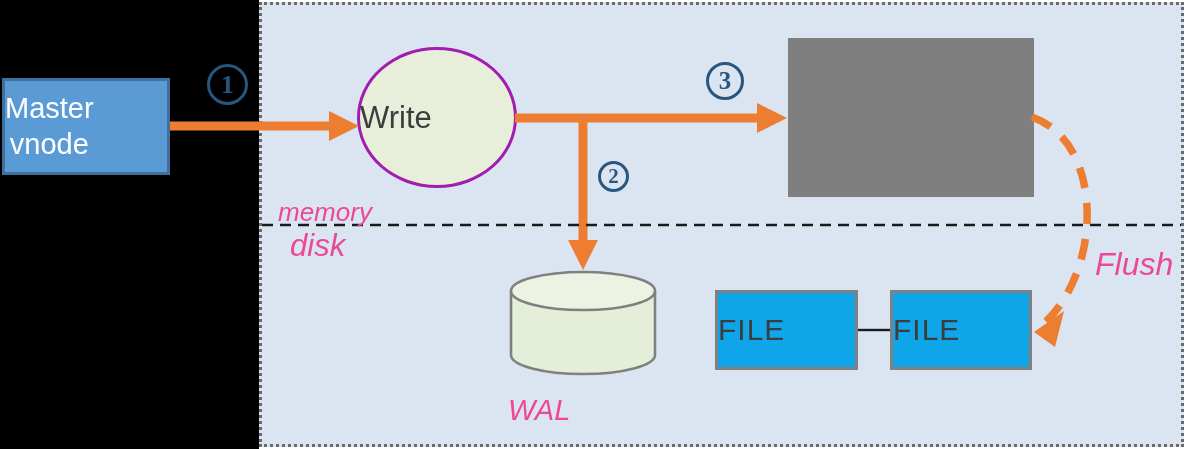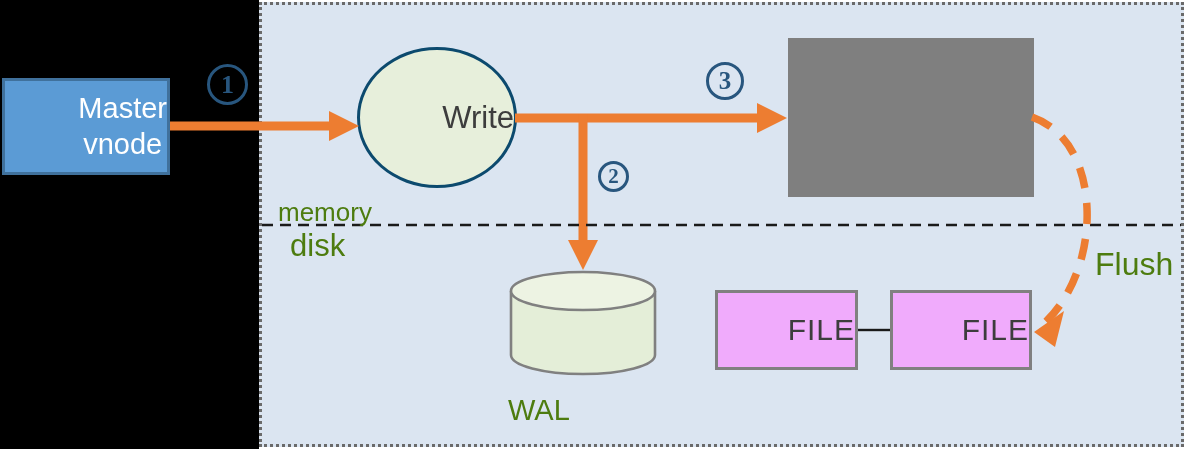--- a/index.html
+++ b/index.html
@@ -8,43 +8,43 @@
     font-family:"Liberation Sans","DejaVu Sans",sans-serif;
     background:#fff;
   }
   #black-strip{position:absolute;left:0;top:0;width:259px;height:449px;background:#000;}
   #panel{
     position:absolute;left:259px;top:2px;width:925px;height:445px;
     box-sizing:border-box;background:#dbe5f1;border:3px dotted #6a6a6a;
   }
   .svg-overlay{position:absolute;left:0;top:0;z-index:4;pointer-events:none;}
   
-  .node{position:absolute;box-sizing:border-box;display:flex;align-items:center;justify-content:flex-end;z-index:3;}
+  .node{position:absolute;box-sizing:border-box;display:flex;align-items:center;justify-content:flex-start;z-index:3;}
   #master-box{
     left:2px;top:78px;width:168px;height:97px;background:#5b9bd5;border:3px solid #40719c;
     color:#fff;font-size:29px;line-height:1.22;text-align:center;z-index:2;
   }
   #write-ellipse{
     left:357px;top:47px;width:160px;height:141px;border-radius:50%;
-    background:#e7efdb;border:3px solid #0c4a6e;color:#3d3d3d;font-size:31px;z-index:2;
+    background:#e7efdb;border:3px solid #a21caf;color:#3d3d3d;font-size:31px;z-index:2;
   }
   #memtable-grid{
     left:788px;top:38px;width:246px;height:159px;display:grid;z-index:2;
     background:#7f7f7f;border:2px solid #7f7f7f;gap:2px;
   }
   #memtable-grid .cell{background:#e7efdb;}
   .file-box{
-    background:#f0abfc;border:3px solid #808080;color:#3d3d3d;
+    background:#0ea5e9;border:3px solid #808080;color:#3d3d3d;
     font-size:30px;letter-spacing:1px;z-index:3;
   }
   #file-box-1{left:715px;top:290px;width:143px;height:80px;}
   #file-box-2{left:890px;top:290px;width:142px;height:80px;}
   #wal-cylinder{left:508px;top:268px;width:150px;height:112px;z-index:3;}
   
-  .lbl{position:absolute;color:#4d7c0f;z-index:5;white-space:nowrap;}
+  .lbl{position:absolute;color:#ec4899;z-index:5;white-space:nowrap;font-style:italic;}
   #memory-label{left:278px;top:197px;font-size:26px;}
   #disk-label{left:290px;top:228px;font-size:31px;}
   #wal-label{left:508px;top:394px;width:150px;text-align:left;font-size:29px;}
   #flush-label{left:1095px;top:246px;font-size:32px;}
   #slave-vnode-label{left:1026px;top:401px;font-size:26px;}
   
   .badge{
     position:absolute;box-sizing:border-box;border-radius:50%;
     border:3px solid #28567e;color:#28567e;display:flex;align-items:center;justify-content:center;
     font-family:"Liberation Serif","DejaVu Serif",serif;font-weight:700;z-index:5;

